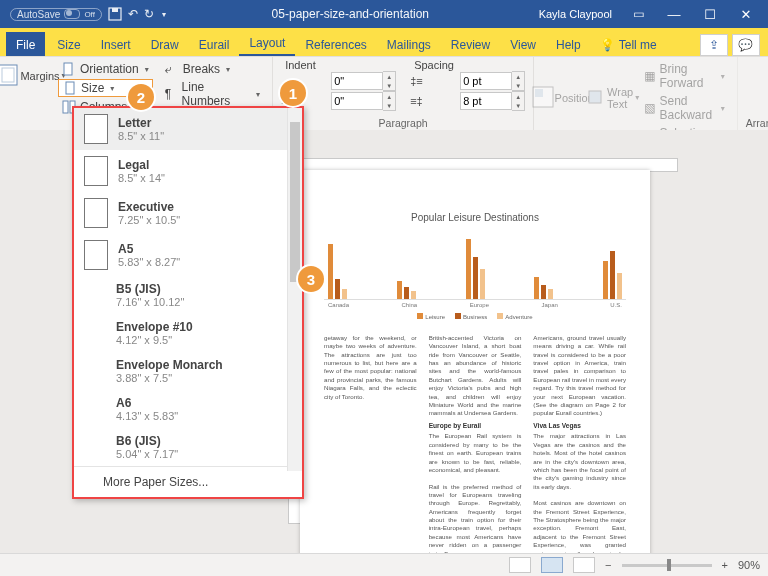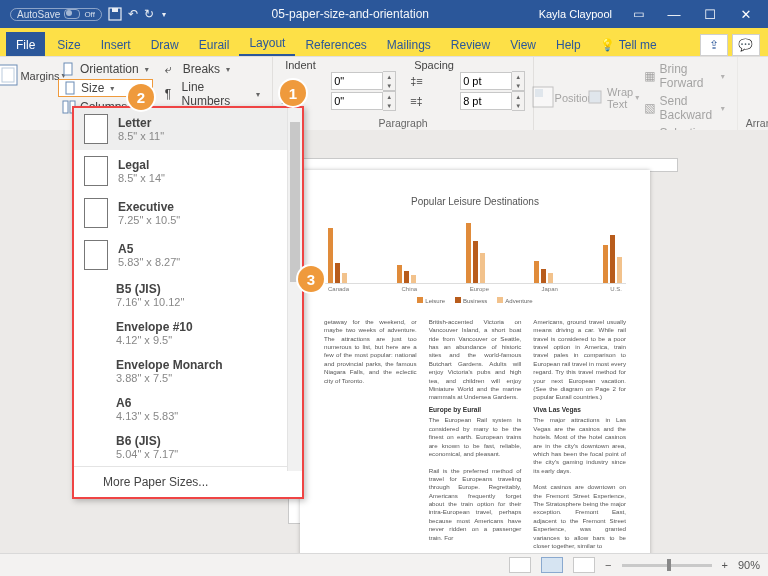--- a/index.html
+++ b/index.html
@@ -30,21 +30,21 @@
 .big .ic{width:24px;height:24px}
 .big .txt{font-size:11px;margin-top:2px}
 .sp-lbl{width:44px;font-size:11px;color:#444}
 .spin{display:flex;align-items:center}
 .spin input{width:46px;height:16px;border:1px solid #c8c8c8;font-size:11px;padding:0 2px}
 .spin .ar{width:12px;height:18px;border:1px solid #c8c8c8;border-left:none;display:flex;flex-direction:column;font-size:6px;color:#666}
 .spin .ar span{flex:1;display:flex;align-items:center;justify-content:center}
 .disabled{opacity:.45}
 .canvas{position:absolute;top:130px;left:0;right:0;bottom:22px;background:#eceae8;overflow:hidden}
 .page{position:absolute;left:300px;top:40px;width:350px;height:430px;background:#fff;box-shadow:0 0 4px rgba(0,0,0,.25);padding:26px 24px;box-sizing:border-box}
-.page h4{text-align:center;font-size:10px;font-weight:400;color:#555;margin:0 0 6px}
+.page h4{text-align:center;font-size:10px;font-weight:400;color:#555;margin:16px 0 6px}
 .chart{height:70px;display:flex;align-items:flex-end;justify-content:space-between;border-bottom:1px solid #ddd;padding:0 4px;gap:4px}
 .cgrp{display:flex;align-items:flex-end;gap:2px}
 .cgrp span{width:5px;background:#e08b3a}
 .cgrp span.b{background:#b85c1c}
 .cgrp span.c{background:#f2c28c}
 .xlbl{display:flex;justify-content:space-between;font-size:6px;color:#777;padding:2px 4px}
 .legend{display:flex;gap:10px;justify-content:center;font-size:6px;color:#666;margin-top:3px}
 .legend i{width:6px;height:6px;display:inline-block;margin-right:2px;background:#e08b3a}
 .cols{display:flex;gap:12px;margin-top:14px;font-size:6.2px;line-height:1.35;color:#555;text-align:justify}
 .cols>div{flex:1}

